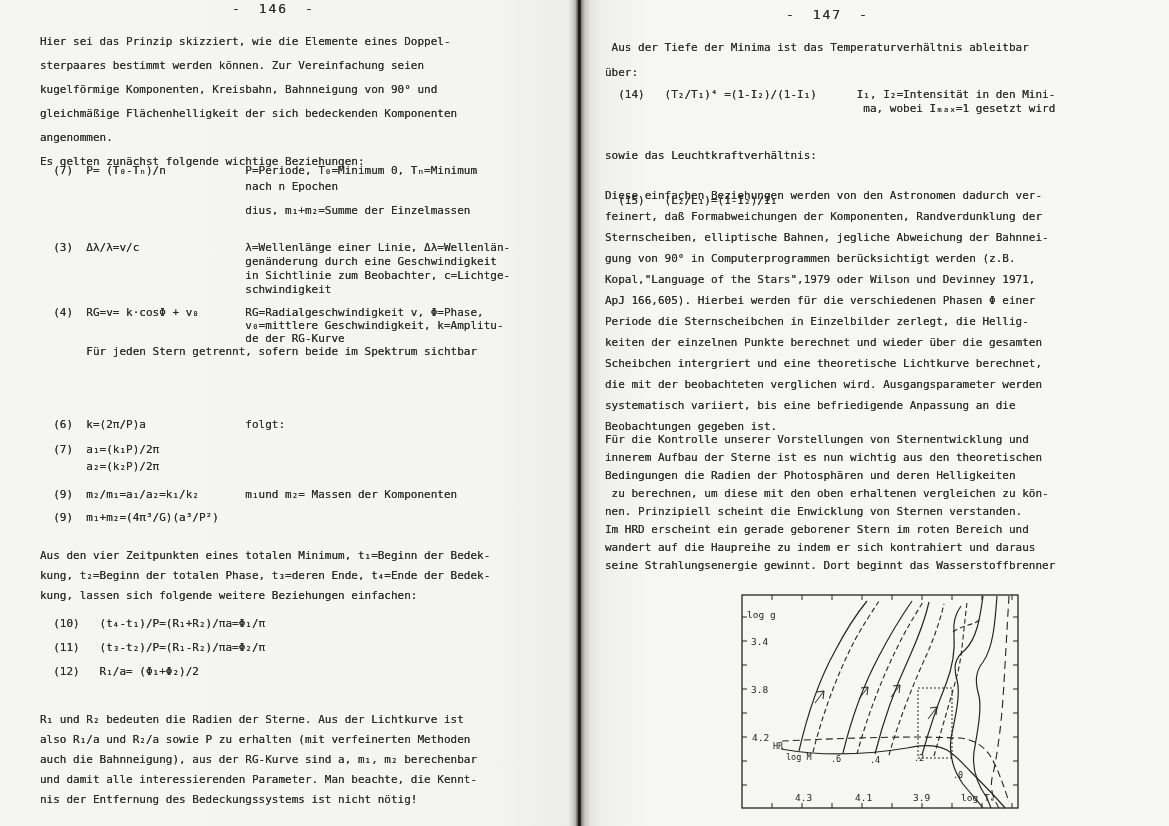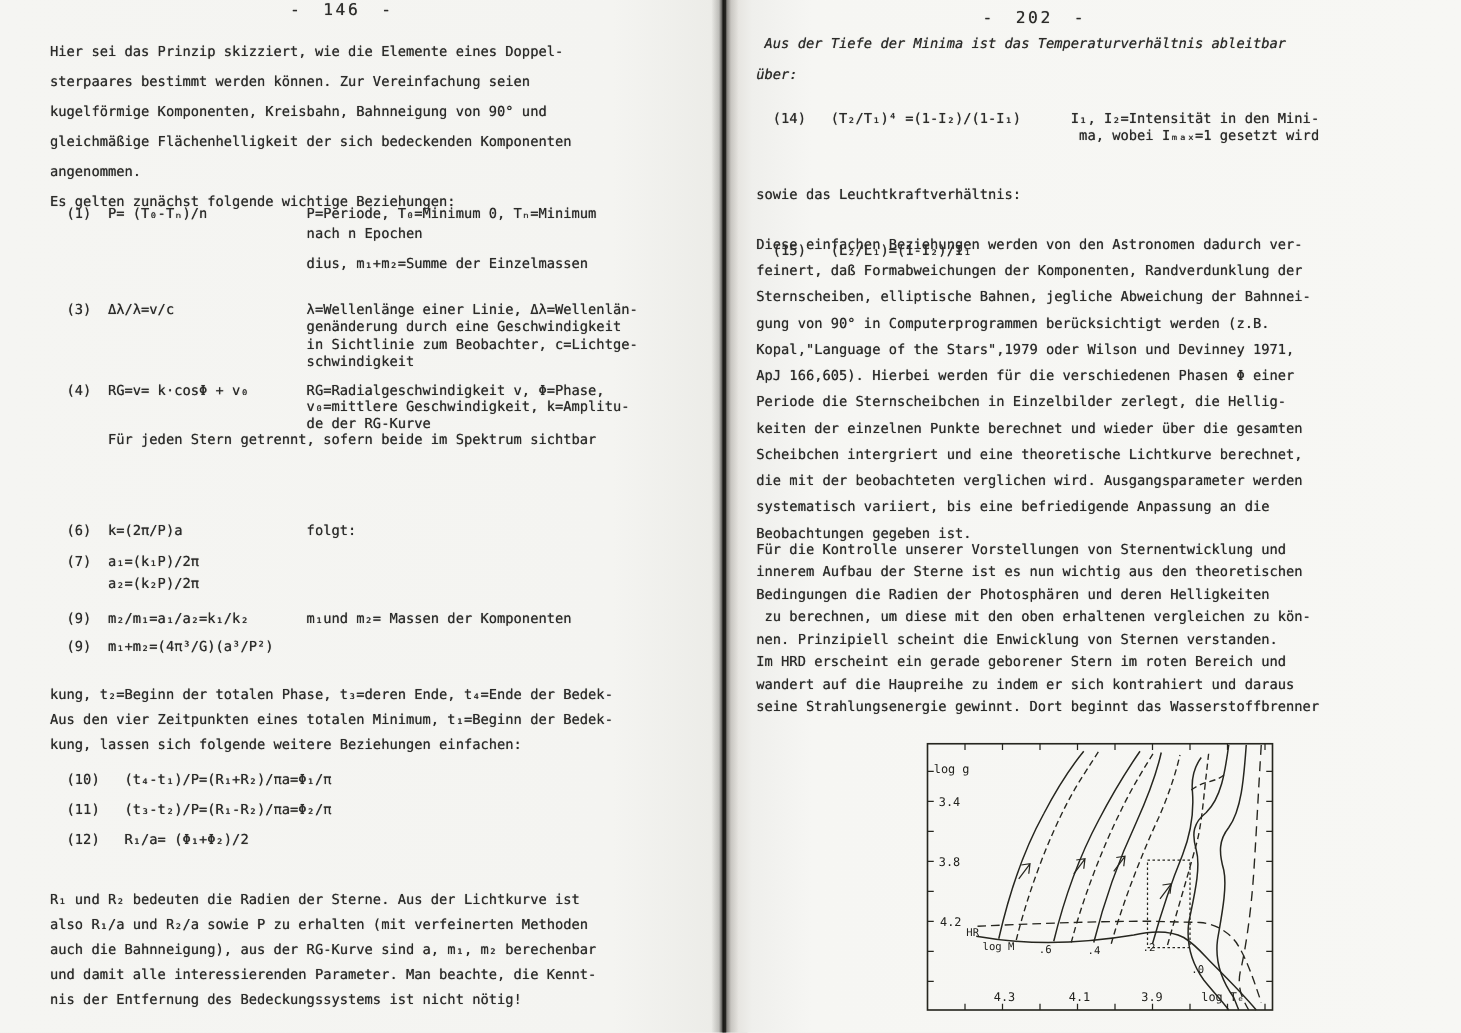--- a/index.html
+++ b/index.html
@@ -32,42 +32,42 @@
 </style>
 </head>
 <body>
 
 <div class="scan">
 
   <div class="page page-left">
     <div class="pagenum pagenum-left">- 146 -</div>
     <div class="textcol">
         <div class="block" style="top: 30px; line-height: 24px;"><div class="line">Hier sei das Prinzip skizziert, wie die Elemente eines Doppel-</div><div class="line">sterpaares bestimmt werden können. Zur Vereinfachung seien</div><div class="line">kugelförmige Komponenten, Kreisbahn, Bahnneigung von 90° und</div><div class="line">gleichmäßige Flächenhelligkeit der sich bedeckenden Komponenten</div><div class="line">angenommen.</div><div class="line">Es gelten zunächst folgende wichtige Beziehungen:</div></div>
-        <div class="block" style="top: 163px; line-height: 16px;"><div class="line">  (1)  P= (T₀-Tₙ)/n            P=Periode, T₀=Minimum 0, Tₙ=Minimum</div><div class="line">                               nach n Epochen</div></div>
+        <div class="block" style="top: 163px; line-height: 16px;"><div class="line">  (7)  P= (T₀-Tₙ)/n            P=Periode, T₀=Minimum 0, Tₙ=Minimum</div><div class="line">                               nach n Epochen</div></div>
         <div class="block" style="top: 203px; line-height: 15px;"><div class="line">                               dius, m₁+m₂=Summe der Einzelmassen</div></div>
         <div class="block" style="top: 241px; line-height: 14px;"><div class="line">  (3)  Δλ/λ=v/c                λ=Wellenlänge einer Linie, Δλ=Wellenlän-</div><div class="line">                               genänderung durch eine Geschwindigkeit</div><div class="line">                               in Sichtlinie zum Beobachter, c=Lichtge-</div><div class="line">                               schwindigkeit</div></div>
         <div class="block" style="top: 306px; line-height: 13px;"><div class="line">  (4)  RG=v= k·cosΦ + v₀       RG=Radialgeschwindigkeit v, Φ=Phase,</div><div class="line">                               v₀=mittlere Geschwindigkeit, k=Amplitu-</div><div class="line">                               de der RG-Kurve</div><div class="line">       Für jeden Stern getrennt, sofern beide im Spektrum sichtbar</div></div>
         <div class="block" style="top: 416px; line-height: 17px;"><div class="line">  (6)  k=(2π/P)a               folgt:</div></div>
         <div class="block" style="top: 441px; line-height: 17px;"><div class="line">  (7)  a₁=(k₁P)/2π</div><div class="line">       a₂=(k₂P)/2π</div></div>
         <div class="block" style="top: 486px; line-height: 17px;"><div class="line">  (9)  m₂/m₁=a₁/a₂=k₁/k₂       m₁und m₂= Massen der Komponenten</div></div>
         <div class="block" style="top: 509px; line-height: 17px;"><div class="line">  (9)  m₁+m₂=(4π³/G)(a³/P²)</div></div>
-        <div class="block" style="top: 546px; line-height: 20px;"><div class="line">kung, t₂=Beginn der totalen Phase, t₃=deren Ende, t₄=Ende der Bedek-</div><div class="line">Aus den vier Zeitpunkten eines totalen Minimum, t₁=Beginn der Bedek-</div><div class="line">kung, lassen sich folgende weitere Beziehungen einfachen:</div></div>
+        <div class="block" style="top: 546px; line-height: 20px;"><div class="line">Aus den vier Zeitpunkten eines totalen Minimum, t₁=Beginn der Bedek-</div><div class="line">kung, t₂=Beginn der totalen Phase, t₃=deren Ende, t₄=Ende der Bedek-</div><div class="line">kung, lassen sich folgende weitere Beziehungen einfachen:</div></div>
         <div class="block" style="top: 612px; line-height: 24px;"><div class="line">  (10)   (t₄-t₁)/P=(R₁+R₂)/πa=Φ₁/π</div><div class="line">  (11)   (t₃-t₂)/P=(R₁-R₂)/πa=Φ₂/π</div><div class="line">  (12)   R₁/a= (Φ₁+Φ₂)/2</div></div>
         <div class="block" style="top: 710px; line-height: 20px;"><div class="line">R₁ und R₂ bedeuten die Radien der Sterne. Aus der Lichtkurve ist</div><div class="line">also R₁/a und R₂/a sowie P zu erhalten (mit verfeinerten Methoden</div><div class="line">auch die Bahnneigung), aus der RG-Kurve sind a, m₁, m₂ berechenbar</div><div class="line">und damit alle interessierenden Parameter. Man beachte, die Kennt-</div><div class="line">nis der Entfernung des Bedeckungssystems ist nicht nötig!</div></div>
       </div>
   </div>
 
   <div class="gutter">
     <div class="core"></div>
   </div>
 
   <div class="page page-right">
-    <div class="pagenum pagenum-right">- 202 -</div>
+    <div class="pagenum pagenum-right">- 147 -</div>
     <div class="textcol">
-        <div class="block" style="top: 22px; line-height: 25px; font-style: italic;"><div class="line"> Aus der Tiefe der Minima ist das Temperaturverhältnis ableitbar</div><div class="line">über:</div></div>
+        <div class="block" style="top: 35px; line-height: 25px;"><div class="line"> Aus der Tiefe der Minima ist das Temperaturverhältnis ableitbar</div><div class="line">über:</div></div>
         <div class="block" style="top: 88px; line-height: 14px;"><div class="line">  (14)   (T₂/T₁)⁴ =(1-I₂)/(1-I₁)      I₁, I₂=Intensität in den Mini-</div><div class="line">                                       ma, wobei Iₘₐₓ=1 gesetzt wird</div></div>
         <div class="block" style="top: 127px; line-height: 20px; margin-top: 19px;"><div class="line">sowie das Leuchtkraftverhältnis:</div></div>
         <div class="block" style="top: 152px; line-height: 20px; margin-top: 39px;"><div class="line">  (15)   (L₂/L₁)=(1-I₂)/I₁</div></div>
         <div class="block" style="top: 185px; line-height: 21px;"><div class="line">Diese einfachen Beziehungen werden von den Astronomen dadurch ver-</div><div class="line">feinert, daß Formabweichungen der Komponenten, Randverdunklung der</div><div class="line">Sternscheiben, elliptische Bahnen, jegliche Abweichung der Bahnnei-</div><div class="line">gung von 90° in Computerprogrammen berücksichtigt werden (z.B.</div><div class="line">Kopal,"Language of the Stars",1979 oder Wilson und Devinney 1971,</div><div class="line">ApJ 166,605). Hierbei werden für die verschiedenen Phasen Φ einer</div><div class="line">Periode die Sternscheibchen in Einzelbilder zerlegt, die Hellig-</div><div class="line">keiten der einzelnen Punkte berechnet und wieder über die gesamten</div><div class="line">Scheibchen intergriert und eine theoretische Lichtkurve berechnet,</div><div class="line">die mit der beobachteten verglichen wird. Ausgangsparameter werden</div><div class="line">systematisch variiert, bis eine befriedigende Anpassung an die</div><div class="line">Beobachtungen gegeben ist.</div></div>
         <div class="block" style="top: 431px; line-height: 18px;"><div class="line">Für die Kontrolle unserer Vorstellungen von Sternentwicklung und</div><div class="line">innerem Aufbau der Sterne ist es nun wichtig aus den theoretischen</div><div class="line">Bedingungen die Radien der Photosphären und deren Helligkeiten</div><div class="line"> zu berechnen, um diese mit den oben erhaltenen vergleichen zu kön-</div><div class="line">nen. Prinzipiell scheint die Enwicklung von Sternen verstanden.</div><div class="line">Im HRD erscheint ein gerade geborener Stern im roten Bereich und</div><div class="line">wandert auf die Haupreihe zu indem er sich kontrahiert und daraus</div><div class="line">seine Strahlungsenergie gewinnt. Dort beginnt das Wasserstoffbrenner</div></div>
       </div>
 
     <svg class="diagram" width="330" height="238" viewBox="0 0 330 238">
 
       <rect x="17" y="7" width="276" height="213" class="dg-stroke" stroke-width="1.3"></rect>

